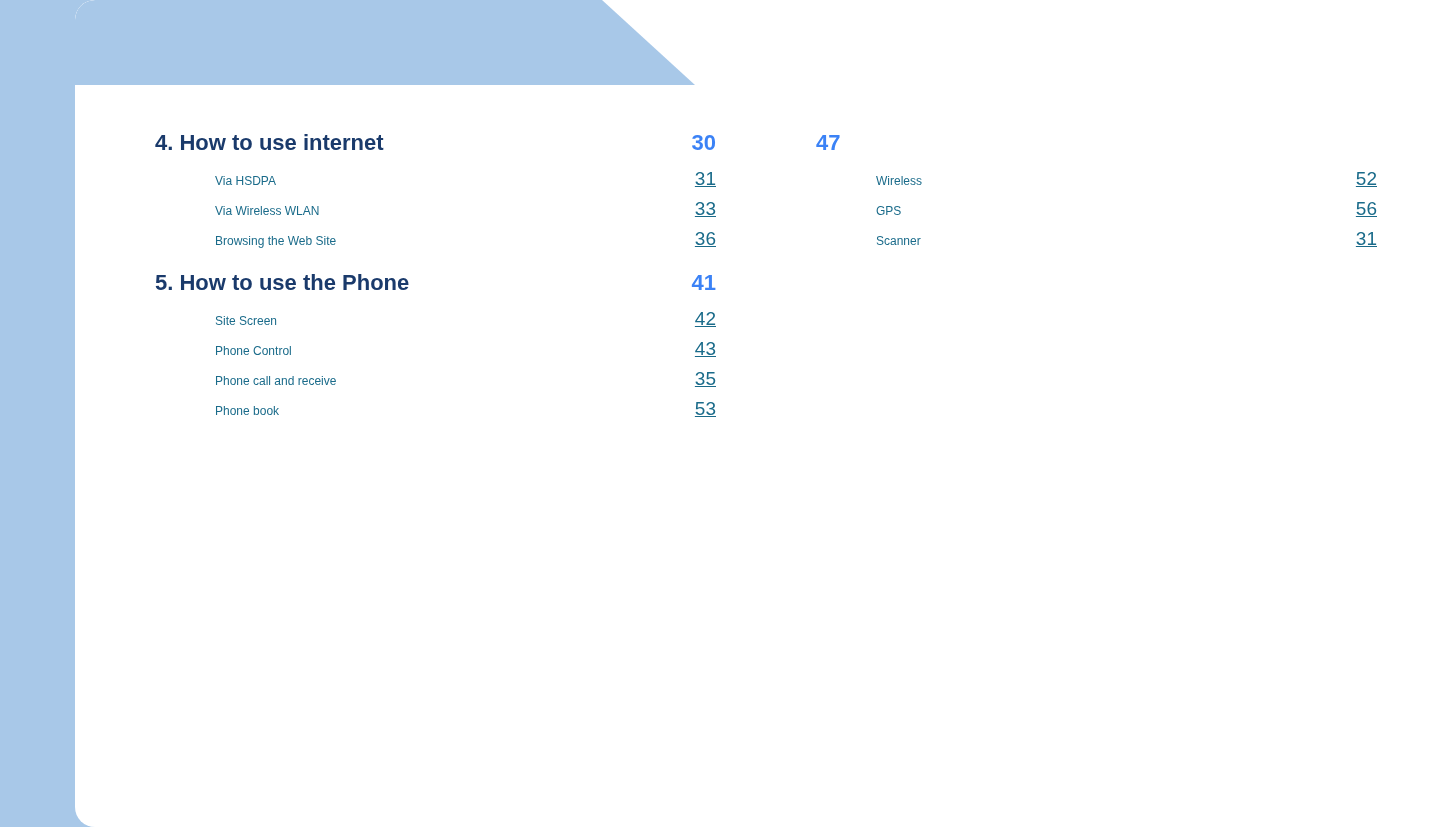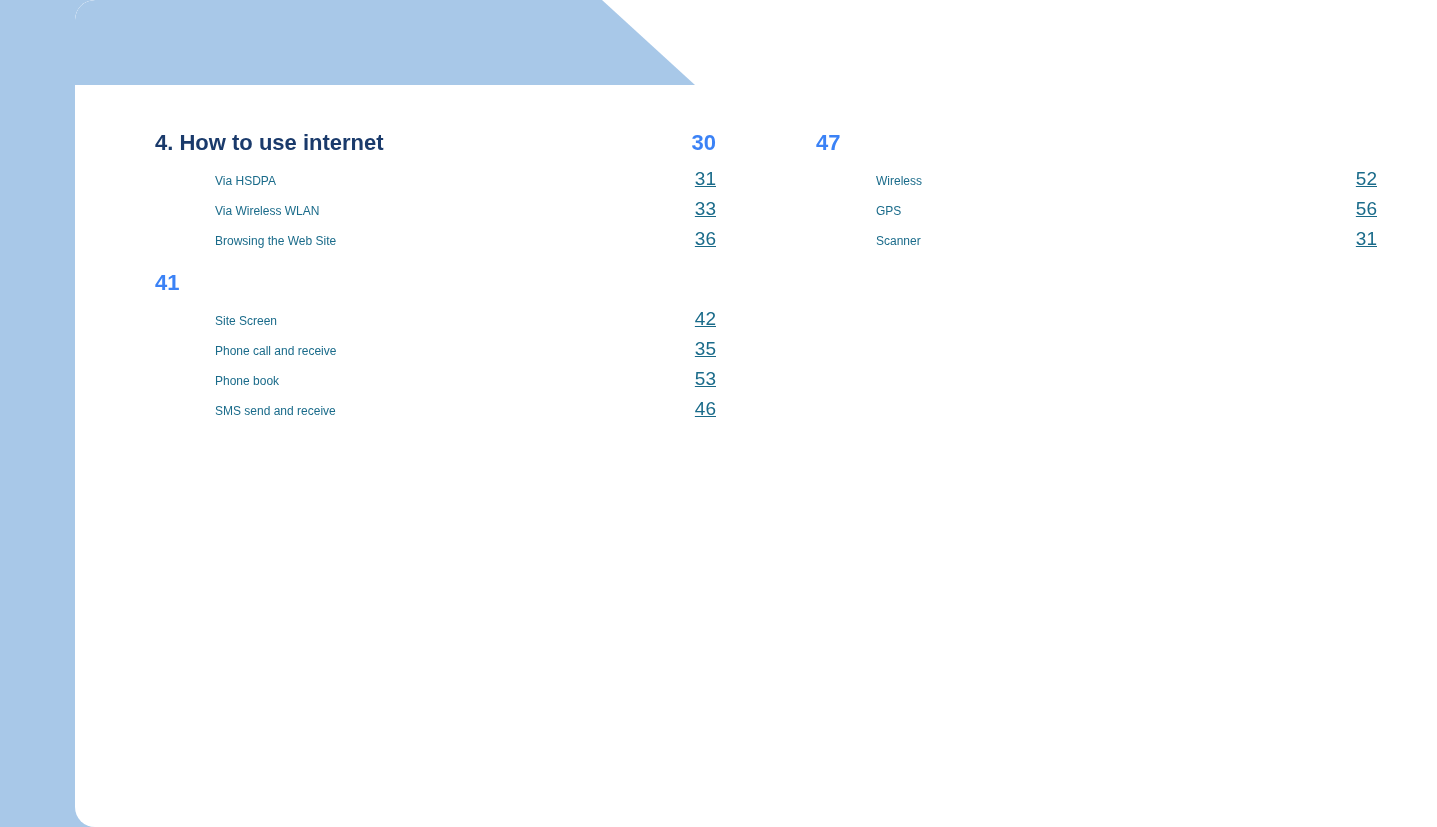--- a/index.html
+++ b/index.html
@@ -170,37 +170,38 @@
             <span class="toc-sub-title">Via Wireless WLAN</span>
             <span class="toc-sub-page">33</span>
           </div>
           <div class="toc-sub-entry">
             <span class="toc-sub-title">Browsing the Web Site</span>
             <span class="toc-sub-page">36</span>
           </div>
         </div>
         <div class="toc-section">
           <div class="toc-main-entry">
+            <span class="toc-main-title">5.  How to use the Phone</span>
             <span class="toc-main-page">41</span>
           </div>
           <div class="toc-sub-entry">
             <span class="toc-sub-title">Site Screen</span>
             <span class="toc-sub-page">42</span>
           </div>
           <div class="toc-sub-entry">
+            <span class="toc-sub-title">Phone Control</span>
+            <span class="toc-sub-page">43</span>
+          </div>
+          <div class="toc-sub-entry">
             <span class="toc-sub-title">Phone call and receive</span>
             <span class="toc-sub-page">35</span>
           </div>
           <div class="toc-sub-entry">
             <span class="toc-sub-title">Phone book</span>
             <span class="toc-sub-page">53</span>
-          </div>
-          <div class="toc-sub-entry">
-            <span class="toc-sub-title">SMS send and receive</span>
-            <span class="toc-sub-page">46</span>
           </div>
         </div>
       </div>
     <div class="toc-right" id="toc-right">
         <div class="toc-section">
           <div class="toc-main-entry">
             <span class="toc-main-page">47</span>
           </div>
           <div class="toc-sub-entry">
             <span class="toc-sub-title">Wireless</span>

